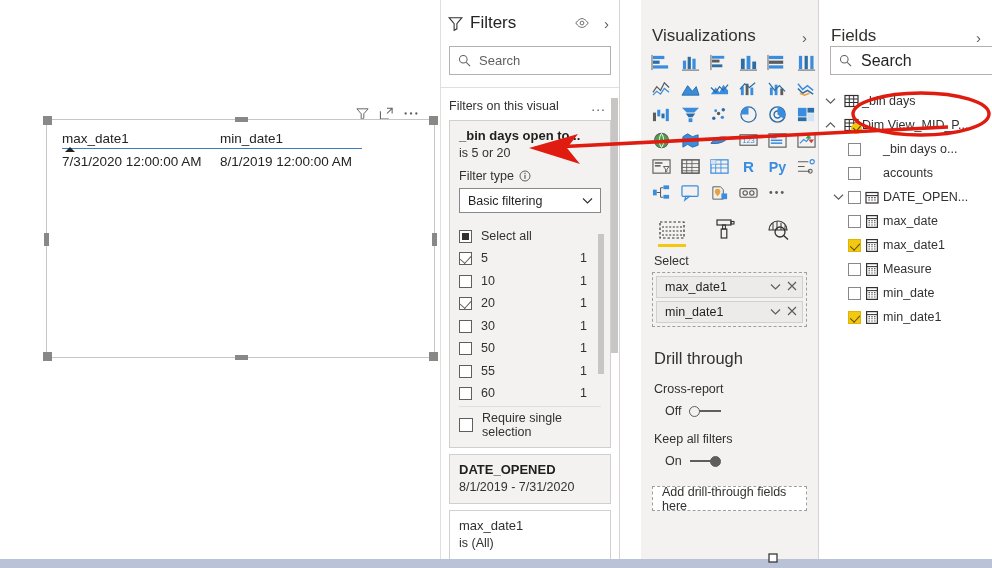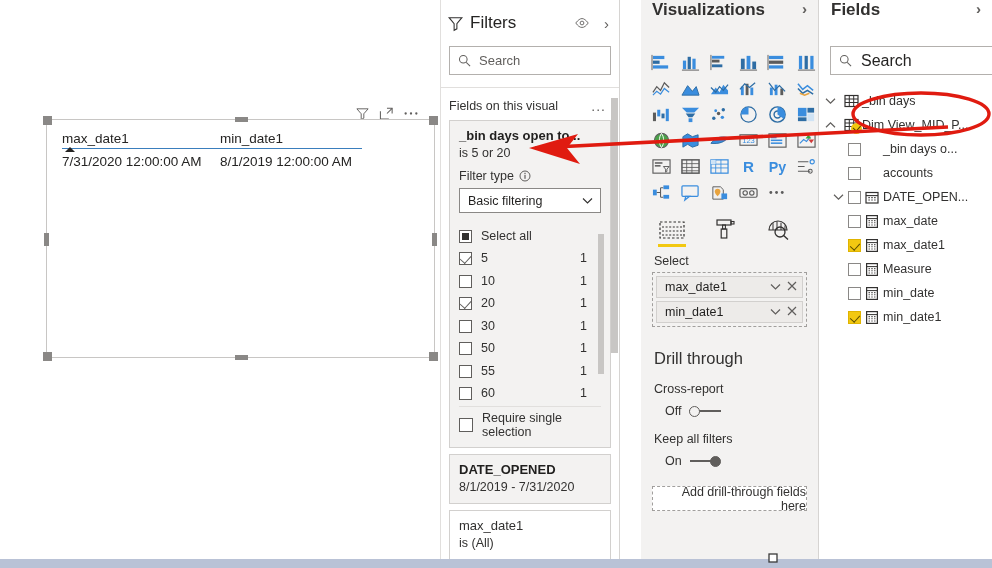--- a/index.html
+++ b/index.html
@@ -136,21 +136,21 @@
     position: absolute; right: 1px; top: 98px; width: 7px; height: 255px;
     background: #c8c6c4;
   }
 
   
   #viz-pane {
     position: absolute; left: 641px; top: 0; width: 178px; height: 560px;
     background: #f3f2f1; border-right: 1px solid #d6d4d2; overflow: hidden;
   }
   #viz-pane .pane-title { color: #323130; margin-left: 0; }
-  .viz-title-row { display: flex; align-items: flex-start; height: 46px; padding: 0 11px 0 11px; font-weight: bold; }
+  .viz-title-row { display: flex; align-items: flex-end; height: 46px; padding: 0 11px 0 11px; }
 
   .icon-grid {
     display: grid; grid-template-columns: repeat(6, 28px);
     gap: 2px 1px; padding: 4px 0 0 6px;
   }
   .vicon {
     width: 28px; height: 24px; display: flex; align-items: center; justify-content: center;
     cursor: pointer;
   }
 
@@ -181,21 +181,21 @@
     border: 1.6px solid #605e5c; background: #f3f2f1; box-sizing: border-box;
   }
   .sw.on .knob { left: 20px; background: #605e5c; }
   .sw.off .knob { left: 0px; }
   .sw.on .track { left: 0; width: 26px; }
 
   .dt-well {
     margin: 18px 11px 0 11px; border: 1px dashed #a19f9d; background: #fff;
     height: 25px; display: flex; align-items: center; padding-left: 9px;
   }
-  .dt-well span { font-size: 12.5px; color: #323130; text-align: right; }
+  .dt-well span { font-size: 12.5px; color: #323130; }
 
   
   #fields-pane {
     position: absolute; left: 820px; top: 0; width: 172px; height: 560px;
     background: #ffffff; overflow: hidden;
   }
   #fields-pane .pane-title { color: #323130; margin-left: 0; }
   .f-search {
     margin: 0 0 0 10px; width: 178px; height: 29px;
     border: 1px solid #b3b0ad; background: #fff;
@@ -314,21 +314,21 @@
             <circle cx="5.7" cy="5.7" r="4.1" fill="none" stroke="#605e5c" stroke-width="1.1"></circle>
             <path d="M8.9 8.9L13 13" stroke="#605e5c" stroke-width="1.1"></path>
           </svg>
       </span>
       <span class="ph">Search</span>
     </div>
 
     <div class="pane-sep"></div>
 
     <div class="sect-row">
-      <span class="sect-label">Fields on this visual</span>
+      <span class="sect-label">Filters on this visual</span>
       <span class="dots">...</span>
     </div>
 
     <div class="filter-card">
       <div class="fc-title">_bin days open to...</div>
       <div class="fc-sub">is 5 or 20</div>
 
       <div class="ft-label-row">
         <span class="ft-label">Filter type</span>
         <span class="info-ic" style="line-height:0">

